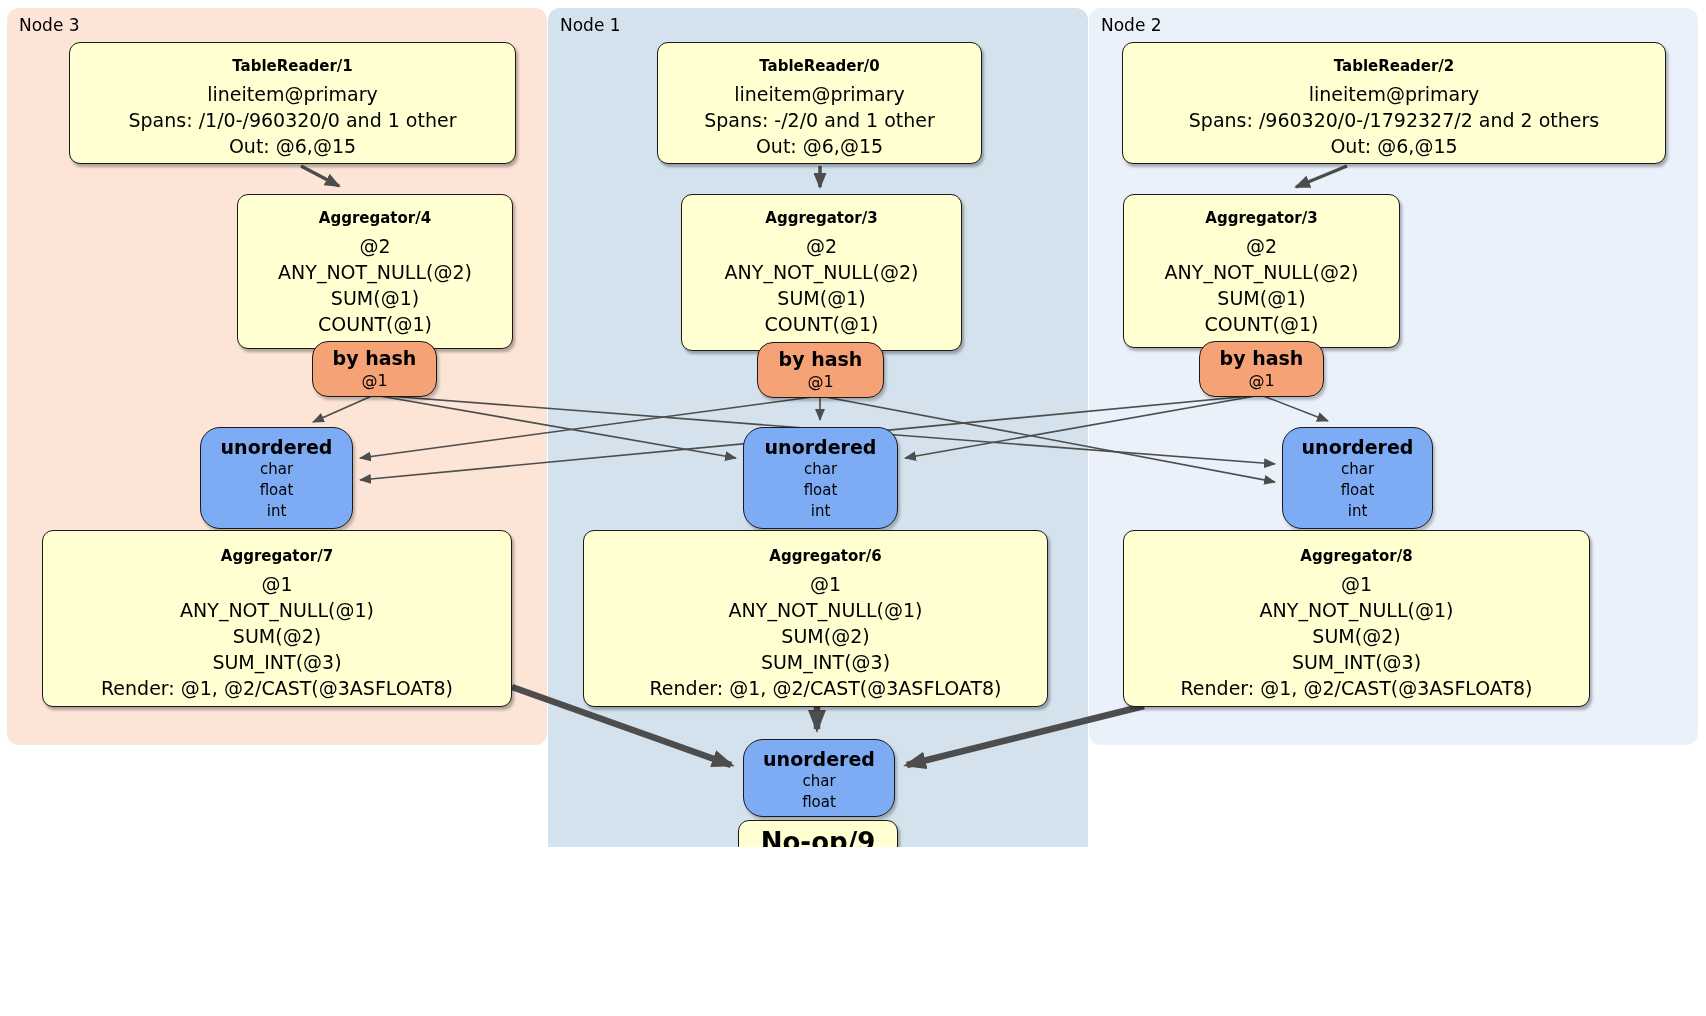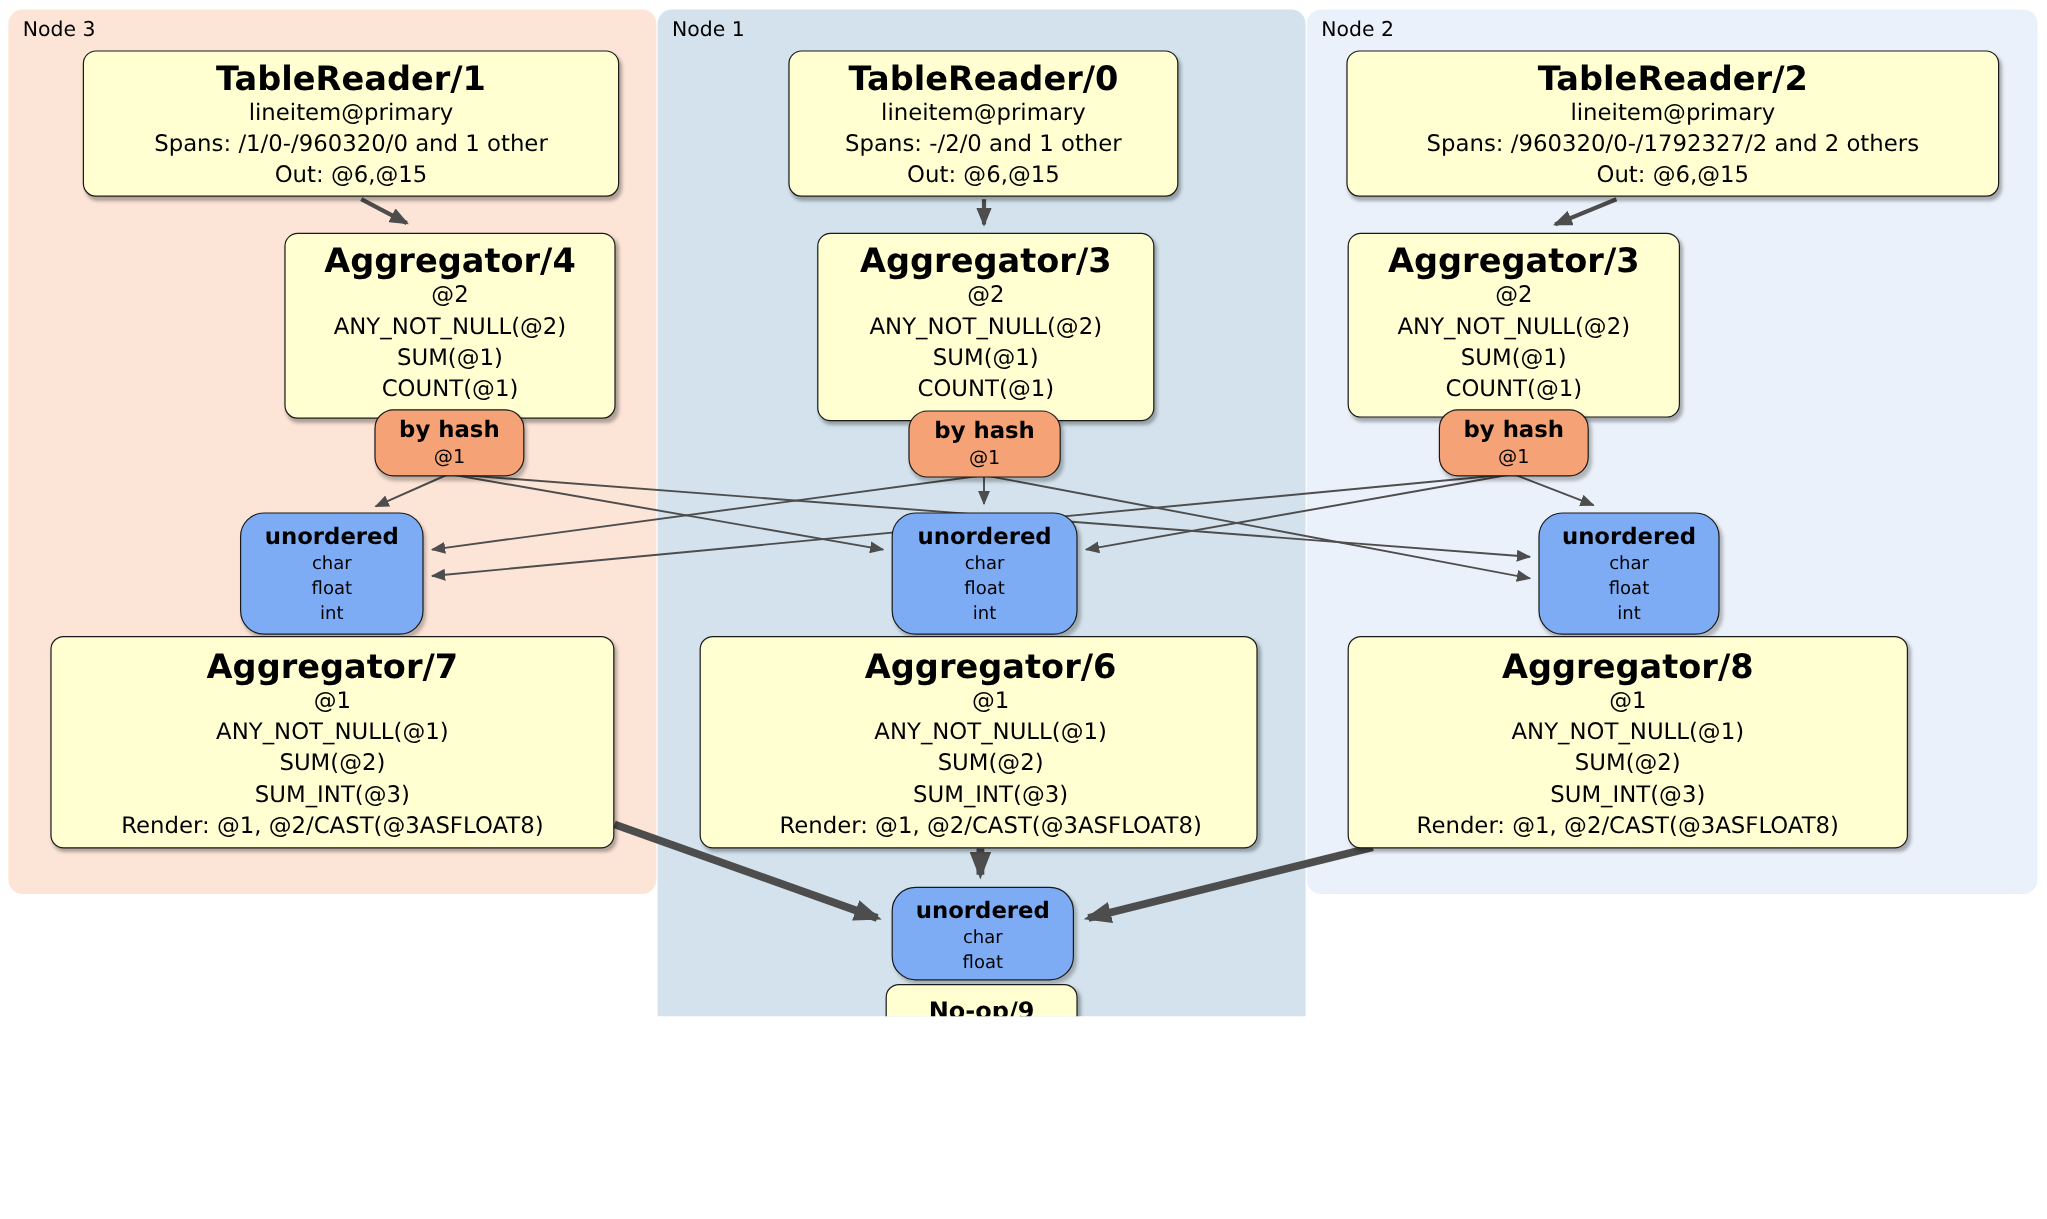--- a/index.html
+++ b/index.html
@@ -11,38 +11,38 @@
     position:relative;width:1706px;height:847px;background:#ffffff;overflow:hidden;
     font-family:"DejaVu Sans","Liberation Sans",sans-serif;color:#000;
   }
   .region{position:absolute;border-radius:12px;}
   .region-label{position:absolute;left:12px;top:7px;font-size:17px;}
   .pbox{
     position:absolute;box-sizing:border-box;background:var(--processor-box);
     border:1.6px solid #1a1a1a;border-radius:11px;text-align:center;
     box-shadow:2px 3px 3px rgba(0,0,0,0.30);padding-top:8px;
   }
-  .bx-title{font-size:28px;font-weight:bold;line-height:30px;white-space:nowrap;}
+  .bx-title{font-size:15px;font-weight:bold;line-height:30px;white-space:nowrap;}
   .bx-line{font-size:19px;line-height:26px;white-space:nowrap;}
   .router{
     position:absolute;box-sizing:border-box;background:var(--router-box);
     border:1.6px solid #1a1a1a;border-radius:16px;text-align:center;padding-top:4px;
     box-shadow:2px 3px 3px rgba(0,0,0,0.25);
   }
   .router-title{font-size:19px;font-weight:bold;line-height:25px;}
   .router-key{font-size:16px;line-height:20px;}
   .sync{
     position:absolute;box-sizing:border-box;background:var(--sync-box);
     border:1.6px solid #1a1a1a;border-radius:20px;text-align:center;padding-top:7px;
     box-shadow:2px 3px 3px rgba(0,0,0,0.25);
   }
   .sync-title{font-size:19px;font-weight:bold;line-height:24px;}
   .stream{font-size:15px;line-height:21px;}
   .mini{display:flex;align-items:center;justify-content:center;padding-top:0;}
-  .mini-title{font-size:20px;font-weight:bold;}
+  .mini-title{font-size:26px;font-weight:bold;}
   #edges{position:absolute;left:0;top:0;pointer-events:none;}
   .e-thin{stroke:var(--edge);stroke-width:1.6;fill:none;}
   .e-med{stroke:var(--edge);stroke-width:3.5;fill:none;}
   .e-thick{stroke:var(--edge);stroke-width:6.5;fill:none;}
   .ah{fill:var(--edge);}
 </style>
 </head>
 <body>
 
 <div id="canvas">

